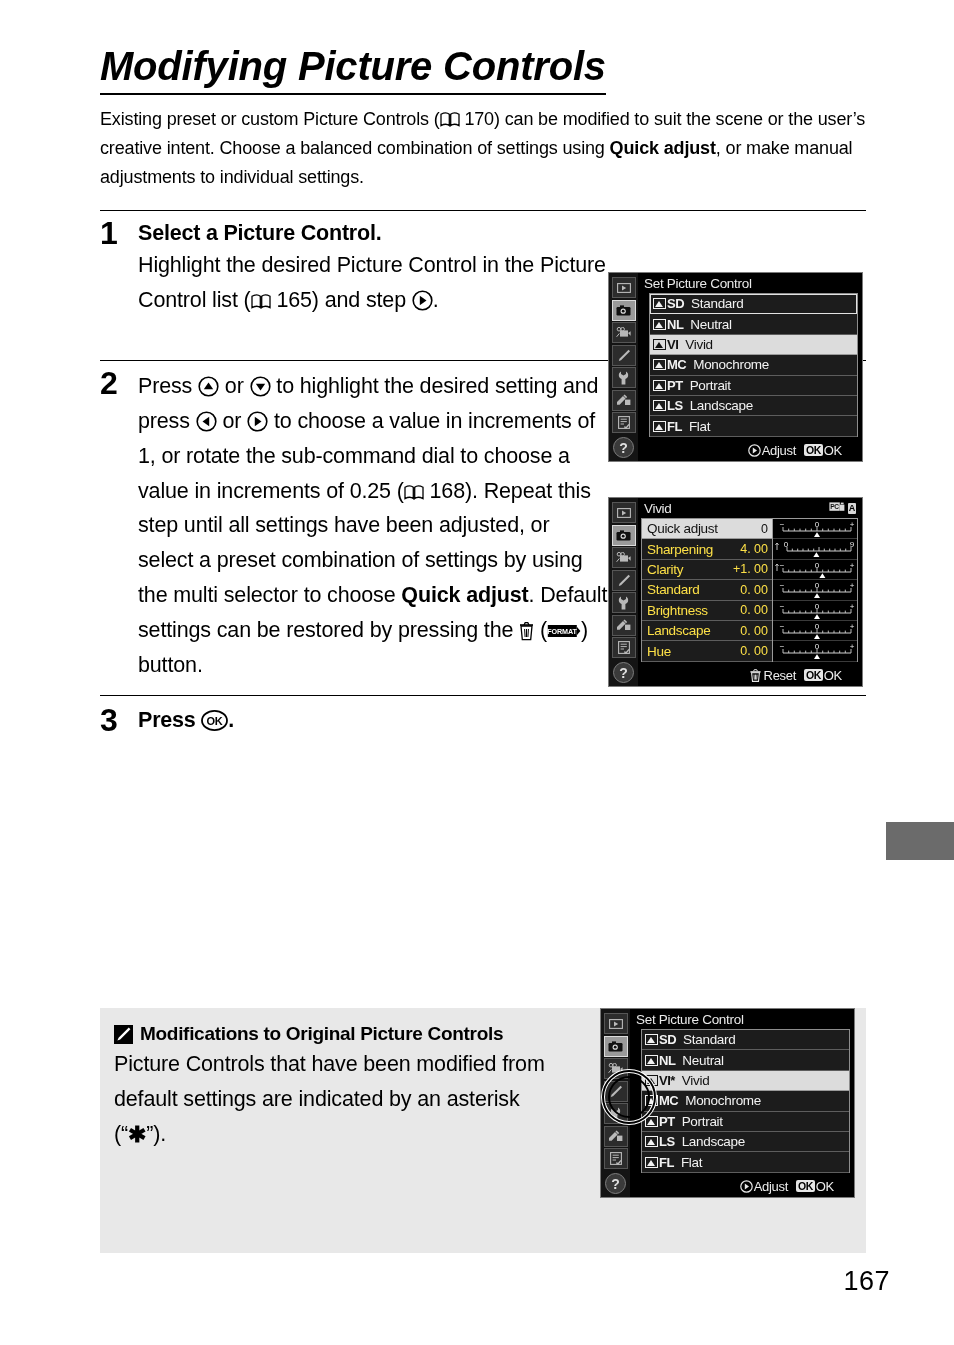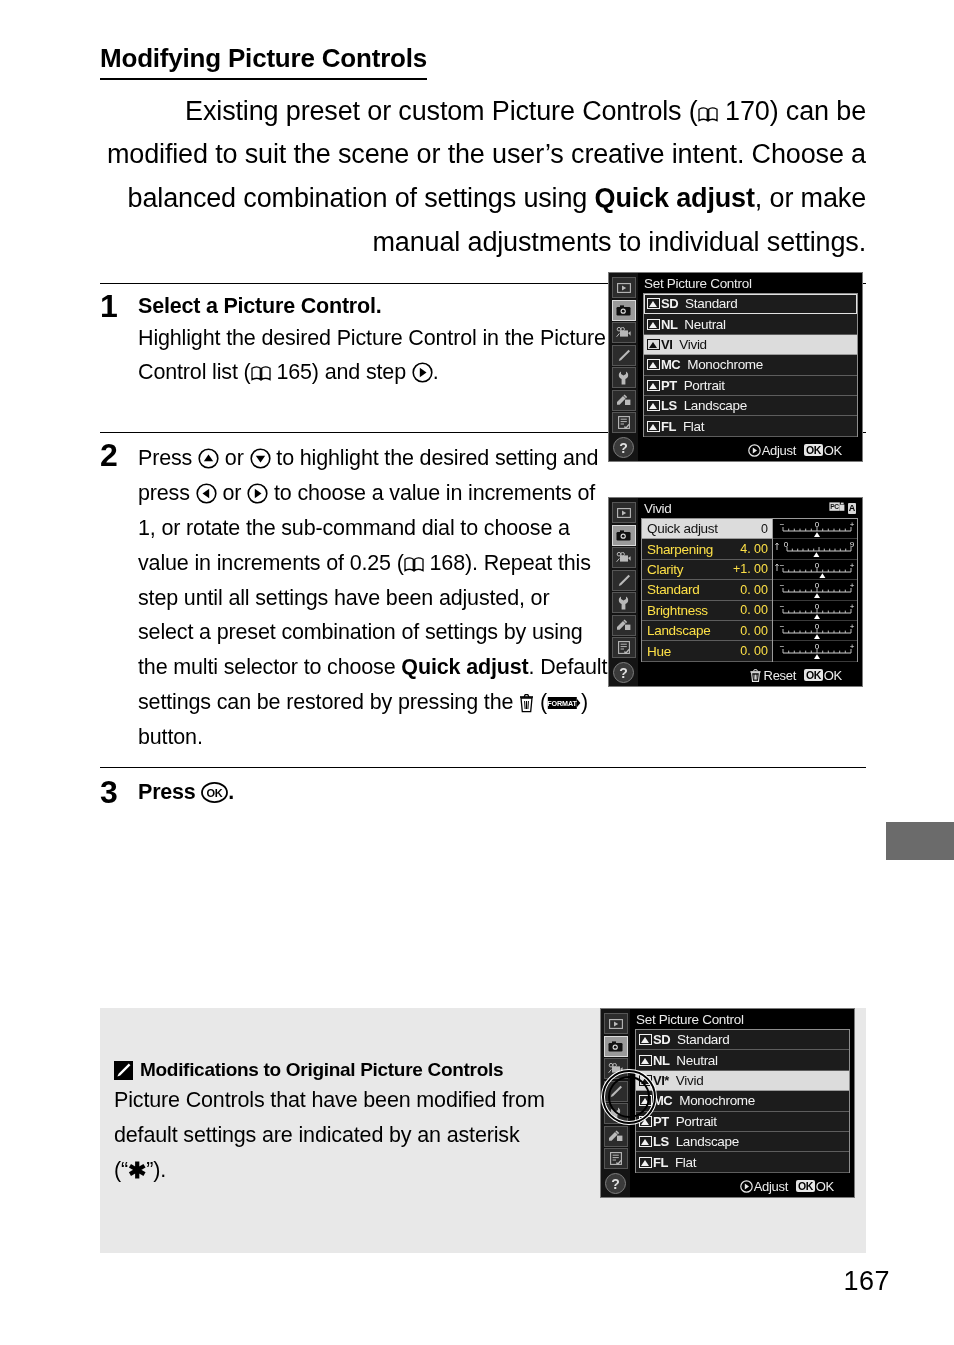--- a/index.html
+++ b/index.html
@@ -24,35 +24,35 @@
   }
   .content {
     position: absolute;
     left: 100px;
     top: 44px;
     width: 766px;
   }
 
   
   h1.title {
-    font-size: 26px;
+    font-size: 40px;
     font-weight: bold;
     letter-spacing: -0.2px;
     margin: 0 0 4px 0;
     padding: 0 0 5px 0;
     border-bottom: 2.6px solid #000;
     display: inline-block;
     line-height: 1.1;
+    font-style: italic;
   }
   .intro {
-    font-size: 27px;
+    font-size: 18px;
     line-height: 1.62;
     margin: 6px 0 0 0;
     letter-spacing: -0.15px;
-    text-align: right;
   }
   b, strong { font-weight: bold; }
 
   
   .rule {
     border: 0;
     border-top: 1.8px solid #000;
     margin: 18px 0 0 0;
     width: 766px;
   }
@@ -122,21 +122,21 @@
 
   
   .note {
     position: absolute;
     left: 100px;
     top: 1008px;
     width: 766px;
     height: 245px;
     background: #e8e8e8;
   }
-  .note-inner { padding: 15px 18px 0 14px; margin-top: 36px; }
+  .note-inner { padding: 15px 18px 0 14px; }
   .note-title {
     font-size: 19px;
     font-weight: bold;
     letter-spacing: -0.3px;
     margin: 0 0 2px 0;
     display: flex;
     align-items: center;
     gap: 7px;
   }
   .pencil-badge {
@@ -250,21 +250,21 @@
     font-size: 9px;
     font-weight: bold;
     padding: 0 1px;
     line-height: 11px;
     display: inline-block;
     border-radius: 1px;
   }
 
   
   .pc-list {
-    margin: 0 4px 0 5px;
+    margin: 0 4px 0 11px;
     border: 1px solid #8d8d8d;
     border-bottom: none;
   }
   .pc-row {
     height: 20.4px;
     display: flex;
     align-items: center;
     border-bottom: 1px solid #5d5d5d;
     background: #1c1c1c;
     font-size: 13.5px;

